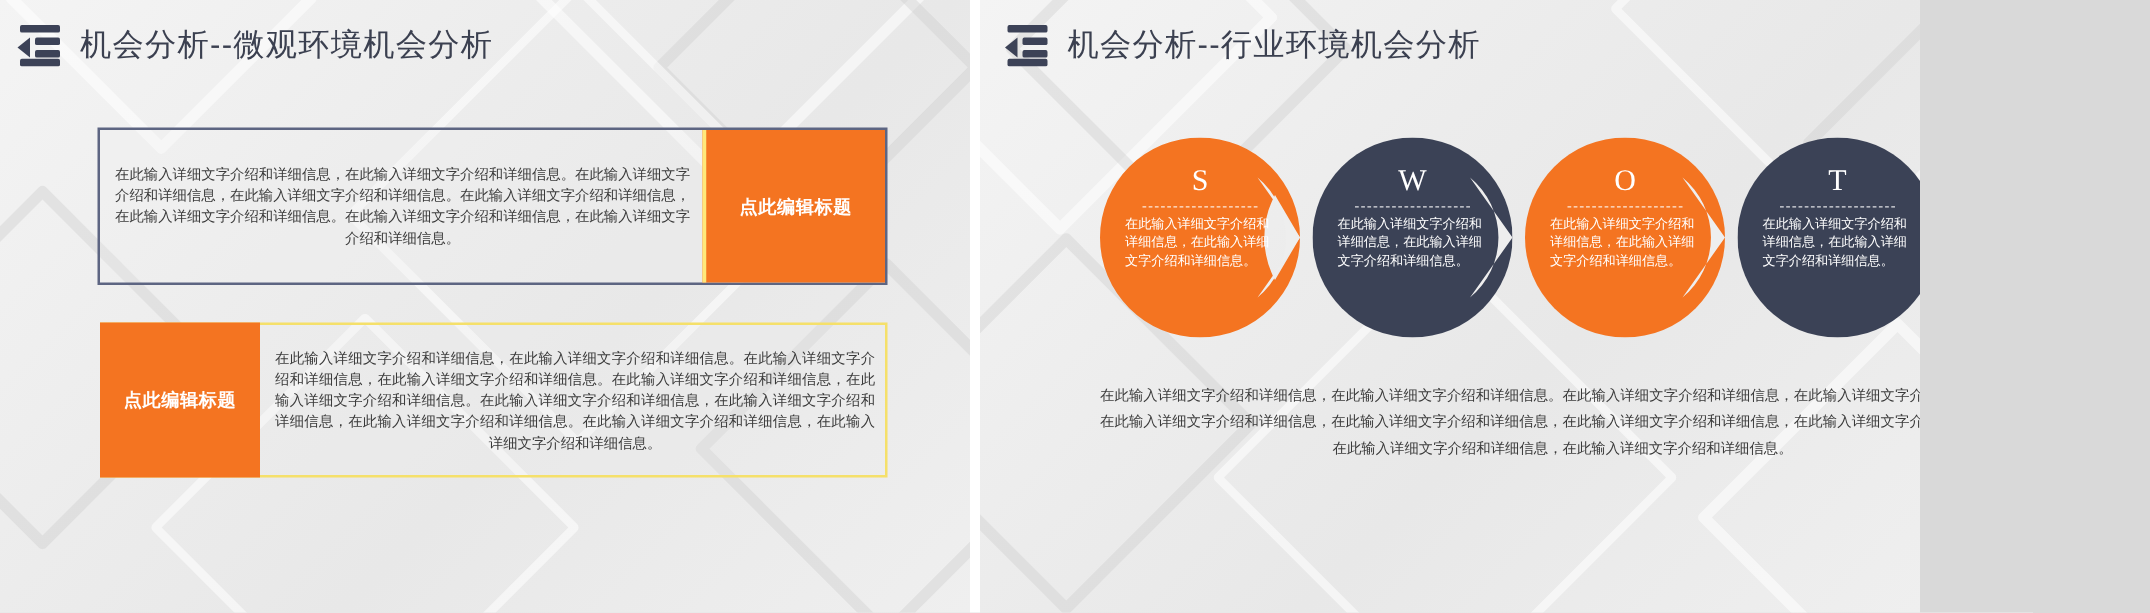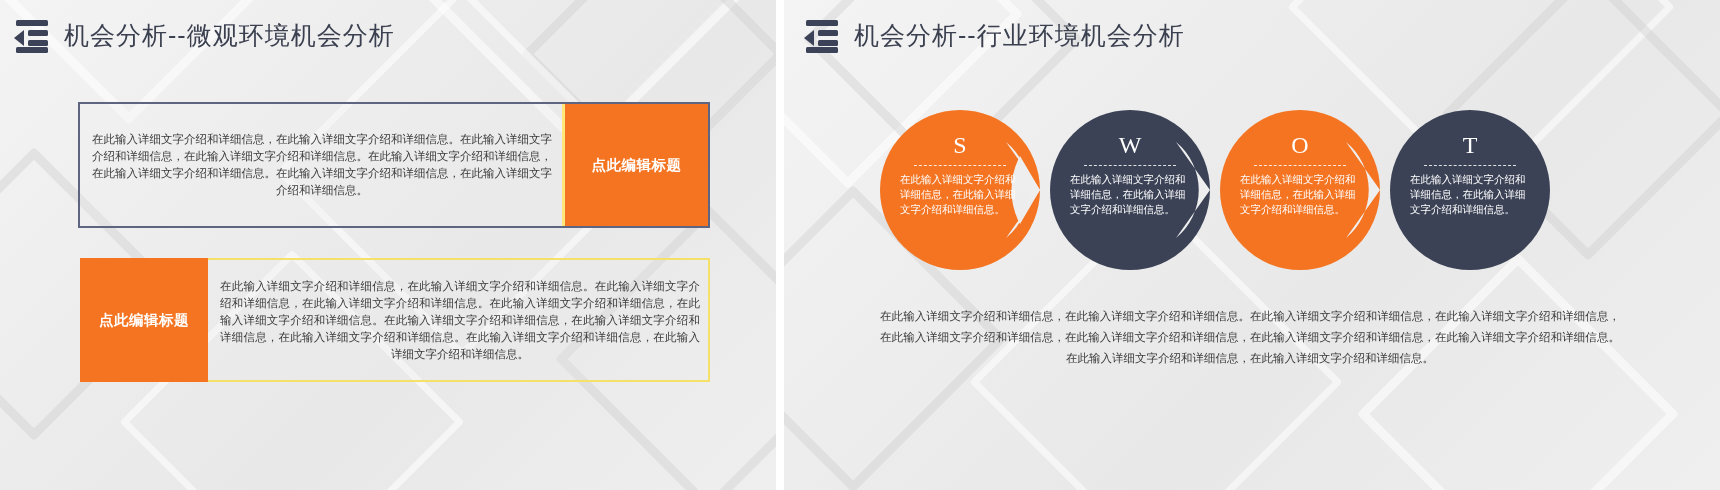--- a/index.html
+++ b/index.html
@@ -6,21 +6,21 @@
   body{
     width:1720px;height:490px;overflow:hidden;
     font-family:"Liberation Sans","DejaVu Sans",sans-serif;
     background:#ffffff;
   }
   .deck{position:relative;width:1720px;height:490px;display:flex;background:#d9d9d9;}
 
   .slide{position:relative;height:490px;overflow:hidden;background:#eeeeee;}
   .slide.left{width:776px;}
   .gap{width:8px;height:490px;background:#ffffff;}
-  .slide.right{width:936px;}
+  .slide.right{width:752px;}
 
   
   .bg{position:absolute;inset:0;overflow:hidden;pointer-events:none;}
   .bg .base{position:absolute;inset:0;
     background:
       linear-gradient(135deg,#f4f4f4 0%,#ececec 38%,#e8e8e8 60%,#efefef 100%);}
   .bg .hex{position:absolute;border:9px solid rgba(255,255,255,.55);
      transform:rotate(45deg);border-radius:4px;}
   .bg .hex.d{border-color:rgba(205,205,205,.40);}
 

